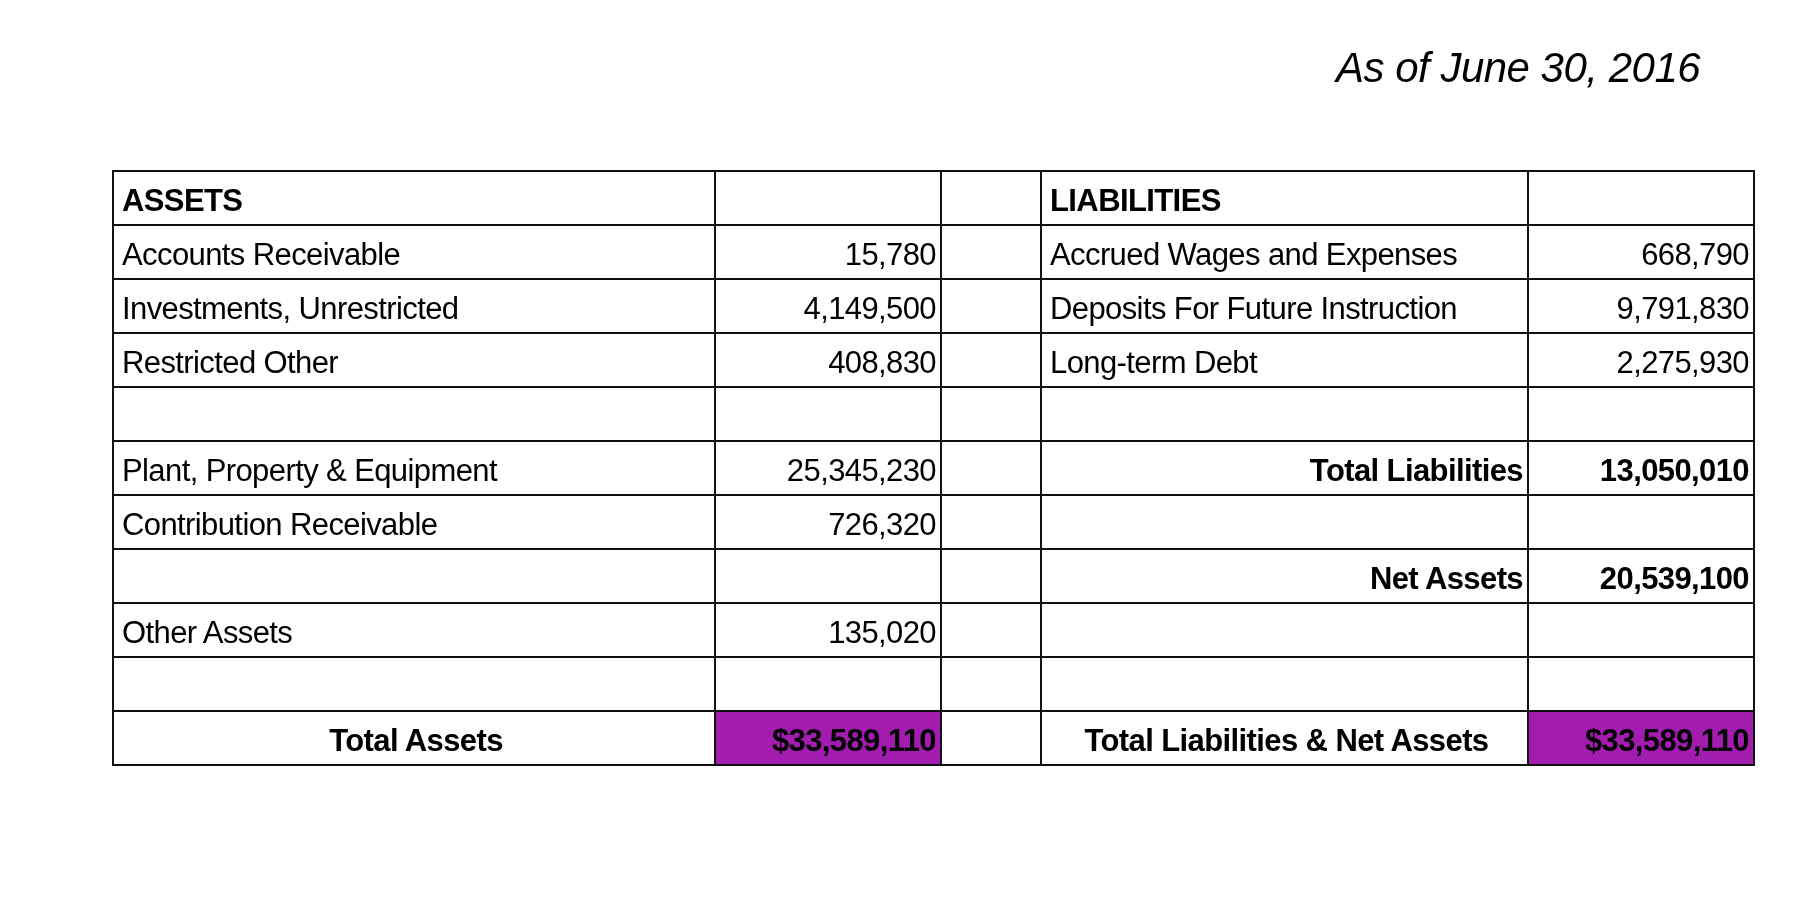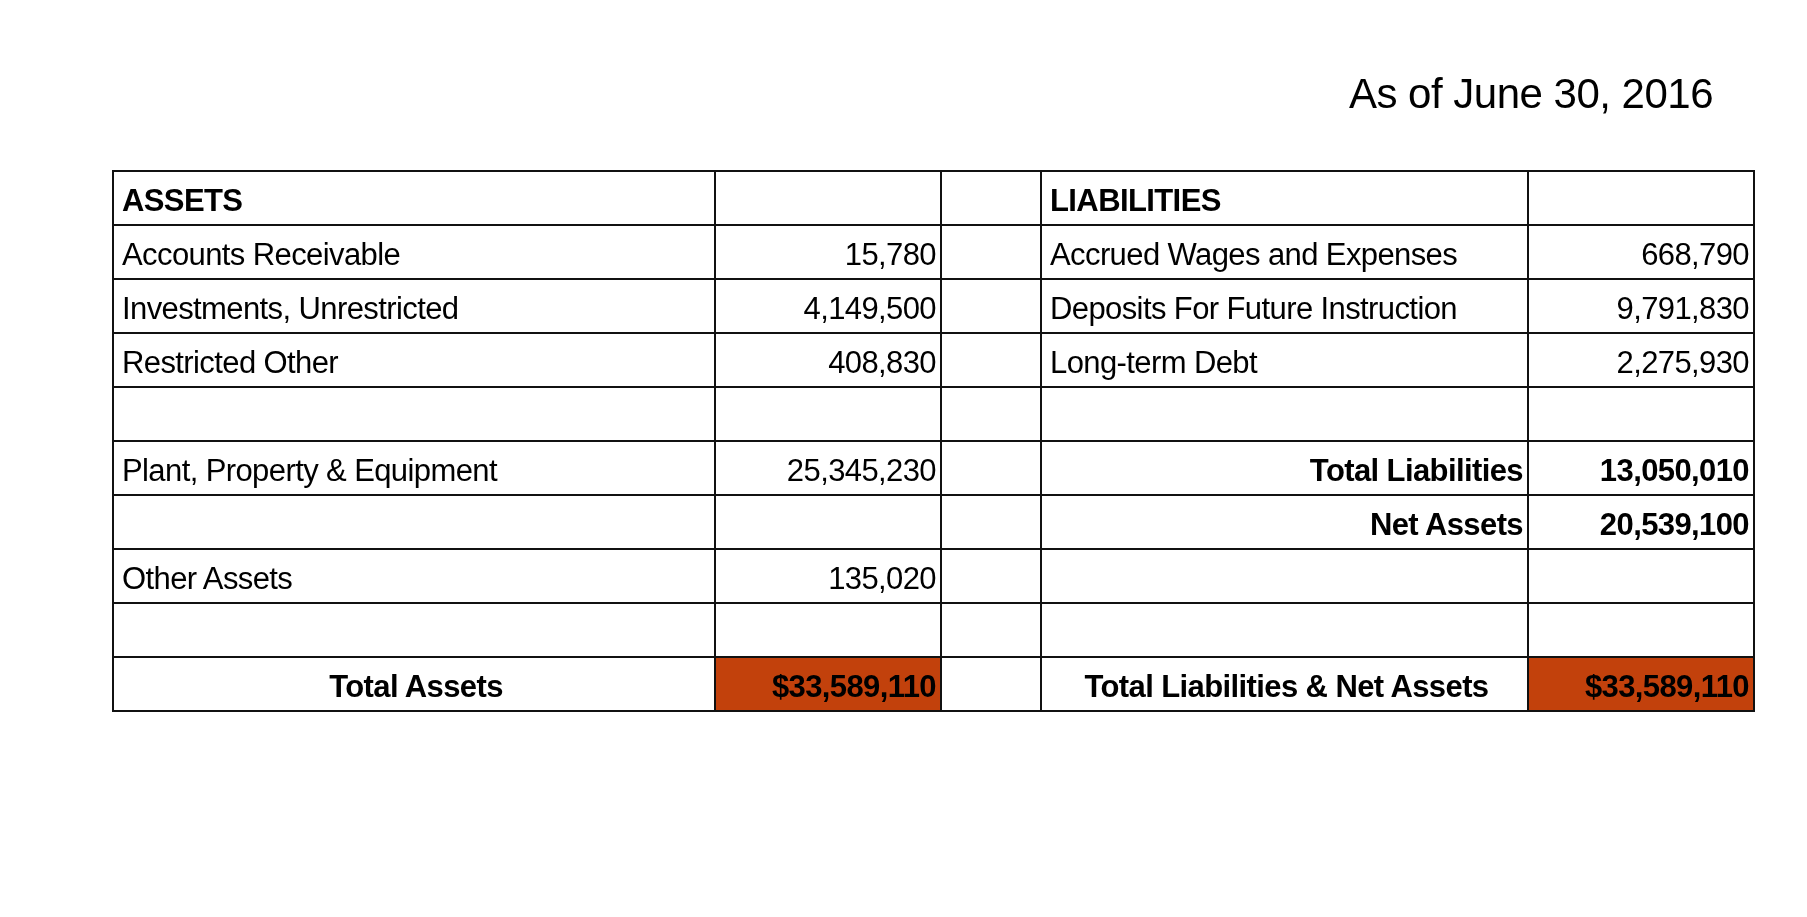--- a/index.html
+++ b/index.html
@@ -1,31 +1,31 @@
 <!DOCTYPE html>
 <html><head>
 <meta charset="utf-8">
 <style>
   html, body { margin:0; padding:0; background:#ffffff; }
   body { width:1807px; height:917px; position:relative; overflow:hidden;
          font-family:"Liberation Sans", sans-serif; color:#000; }
-  .date-title { position:absolute; left:1336px; top:70px; width:390px; text-align:center;
-         font-size:42px; letter-spacing:-0.5px; }
+  .date-title { position:absolute; left:1336px; top:44px; width:390px; text-align:left;
+         font-style:italic; font-size:42px; letter-spacing:-0.5px; }
   table.bs { position:absolute; left:112px; top:170px; border-collapse:collapse;
          table-layout:fixed; width:1641px; }
   table.bs td { border:2px solid #111; height:52px; padding:0 4px 0 8px; font-size:31px;
          vertical-align:bottom; white-space:nowrap; overflow:hidden; line-height:46px;
          letter-spacing:-0.6px; }
   col.c1 { width:602px; } col.c2 { width:226px; } col.c3 { width:100px; }
   col.c4 { width:487px; } col.c5 { width:226px; }
   .num { text-align:right; padding-right:4px !important; }
   .bold { font-weight:bold; }
   .right { text-align:right; padding-right:4px !important; }
   .center { text-align:center; }
-  .hl { background:#c2410c; }
+  .hl { background:#a21caf; }
   .hdr { font-weight:bold; font-size:31px;margin-left:8px; }
 </style>
 </head>
 <body>
 
 <div class="date-title">As of June 30, 2016</div>
 
 <table class="bs">
   <colgroup>
       <col class="c1">
@@ -71,20 +71,27 @@
       <td class="num"></td>
     </tr>
     <tr>
       <td>Plant, Property &amp; Equipment</td>
       <td class="num">25,345,230</td>
       <td></td>
       <td class="right bold">Total Liabilities</td>
       <td class="num bold">13,050,010</td>
     </tr>
     <tr>
+      <td>Contribution Receivable</td>
+      <td class="num">726,320</td>
+      <td></td>
+      <td></td>
+      <td class="num"></td>
+    </tr>
+    <tr>
       <td></td>
       <td class="num"></td>
       <td></td>
       <td class="right bold">Net Assets</td>
       <td class="num bold">20,539,100</td>
     </tr>
     <tr>
       <td>Other Assets</td>
       <td class="num">135,020</td>
       <td></td>

